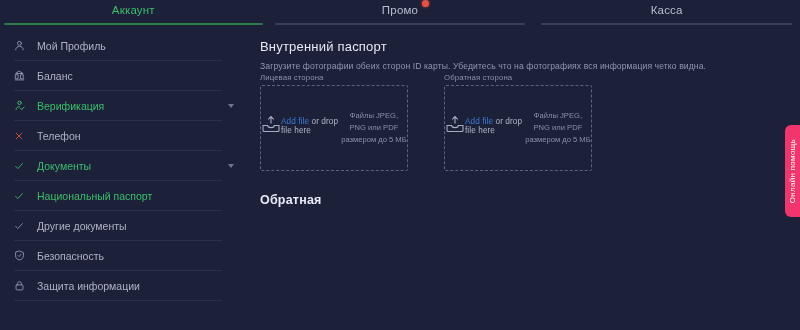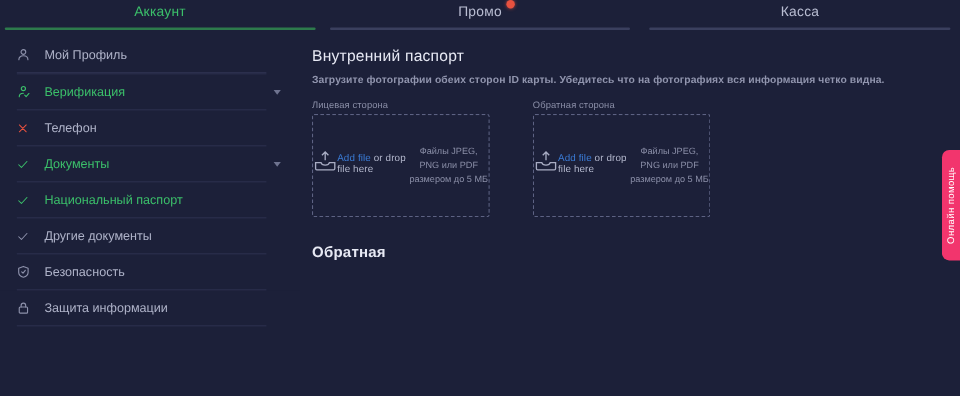--- a/index.html
+++ b/index.html
@@ -119,23 +119,22 @@
   .section-title {
     font-size: 13px;
     color: #e7e9f4;
     font-weight: 400;
     letter-spacing: .2px;
     margin-bottom: 7px;
   }
   .section-desc {
     font-size: 8.6px;
     color: #9195ae;
-    margin-bottom: 12px;
+    margin-bottom: 2px;
     letter-spacing: .1px;
-    font-weight: bold;
   }
 
   .upload-row {
     display: flex;
     gap: 36px;
   }
   .upload-col { width: 148px; }
   .upload-label {
     font-size: 7.8px;
     color: #8b8fa8;
@@ -230,20 +229,31 @@
       <div class="nav-item">
         <span class="nav-ico">
           <svg width="11" height="11" viewBox="0 0 14 14" fill="none" stroke="currentColor" stroke-width="1.2" stroke-linecap="round" stroke-linejoin="round">
             <circle cx="7" cy="4.2" r="2.5"></circle>
             <path d="M2.2 12.4c0-2.6 2.1-4.2 4.8-4.2s4.8 1.6 4.8 4.2"></path>
           </svg>
         </span>
         <span>Мой Профиль</span>
       </div>
       <div class="nav-sep"></div>
+      <div class="nav-item">
+        <span class="nav-ico">
+          <svg width="11" height="11" viewBox="0 0 14 14" fill="none" stroke="currentColor" stroke-width="1.2" stroke-linecap="round" stroke-linejoin="round">
+            <path d="M7 1.6 L11.6 4.4 L2.4 4.4 Z"></path>
+            <rect x="2.2" y="6" width="3" height="5.2"></rect>
+            <rect x="8.8" y="6" width="3" height="5.2"></rect>
+            <path d="M1.4 12.6h11.2"></path>
+          </svg>
+        </span>
+        <span>Баланс</span>
+      </div>
       <div class="nav-sep"></div>
       <div class="nav-item green">
         <span class="nav-ico">
           <svg width="11" height="11" viewBox="0 0 14 14" fill="none" stroke="currentColor" stroke-width="1.2" stroke-linecap="round" stroke-linejoin="round">
             <circle cx="7" cy="3.6" r="2.2"></circle>
             <path d="M2.6 12.2c0-2.3 2-3.6 4.4-3.6"></path>
             <path d="M8.4 10.6l1.5 1.6 3-3.4"></path>
           </svg>
         </span>
         <span>Верификация</span>

